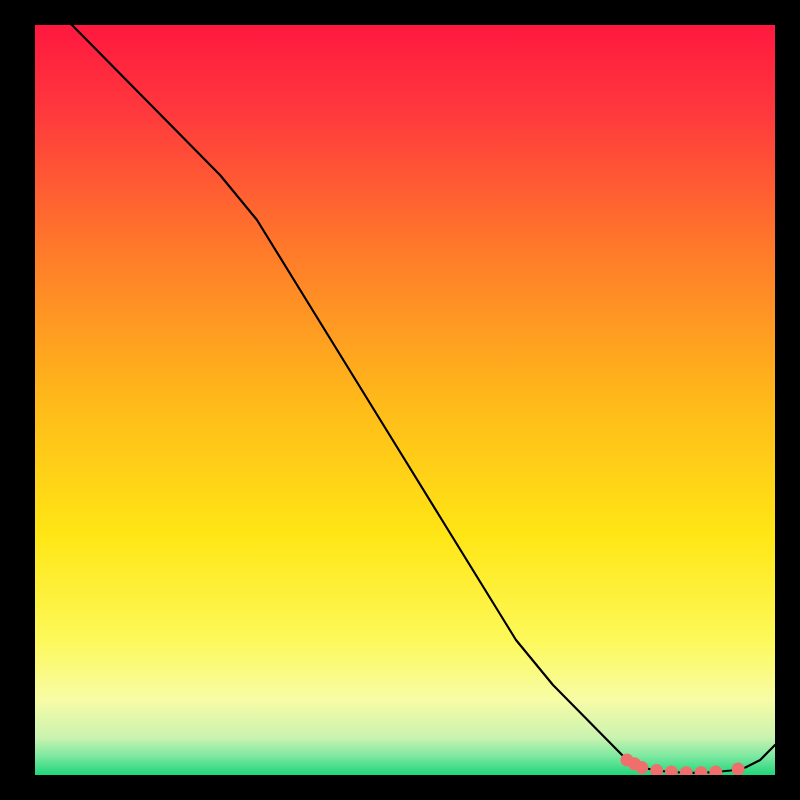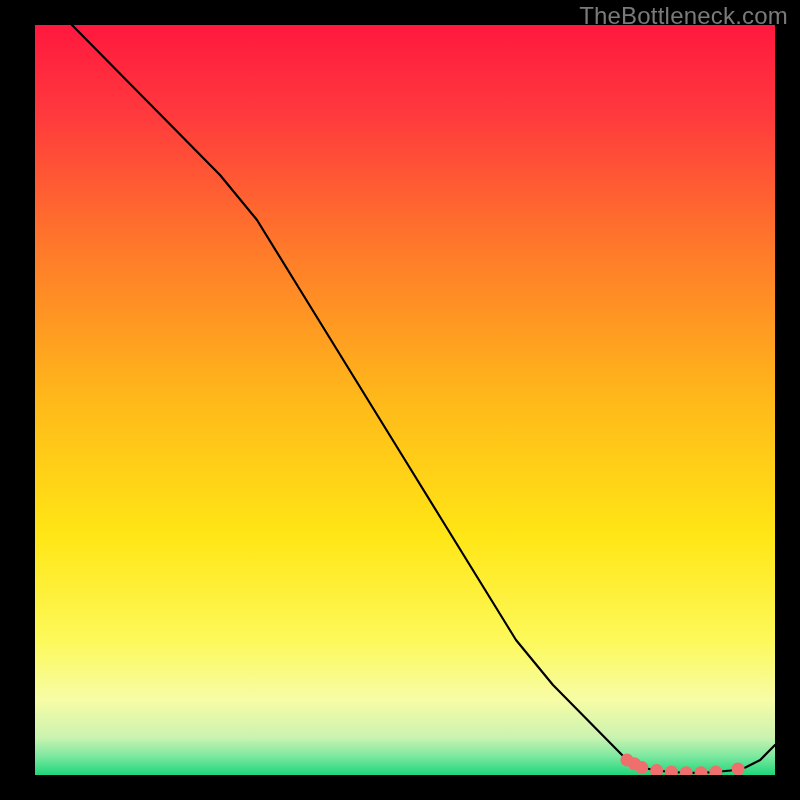--- a/index.html
+++ b/index.html
@@ -60,14 +60,13 @@
         <circle cx="606.8" cy="742.5" r="6.5" fill="#ef6f6c"></circle>
         <circle cx="621.6" cy="745.5" r="6.5" fill="#ef6f6c"></circle>
         <circle cx="636.4" cy="747.0" r="6.5" fill="#ef6f6c"></circle>
         <circle cx="651.2" cy="747.8" r="6.5" fill="#ef6f6c"></circle>
         <circle cx="666.0" cy="747.8" r="6.5" fill="#ef6f6c"></circle>
         <circle cx="680.8" cy="747.0" r="6.5" fill="#ef6f6c"></circle>
         <circle cx="703.0" cy="744.0" r="6.5" fill="#ef6f6c"></circle>
       </g>
   </svg>
 
-  <div class="watermark">TheBottleneck.com</div>
 </div>
 
 </body></html>

